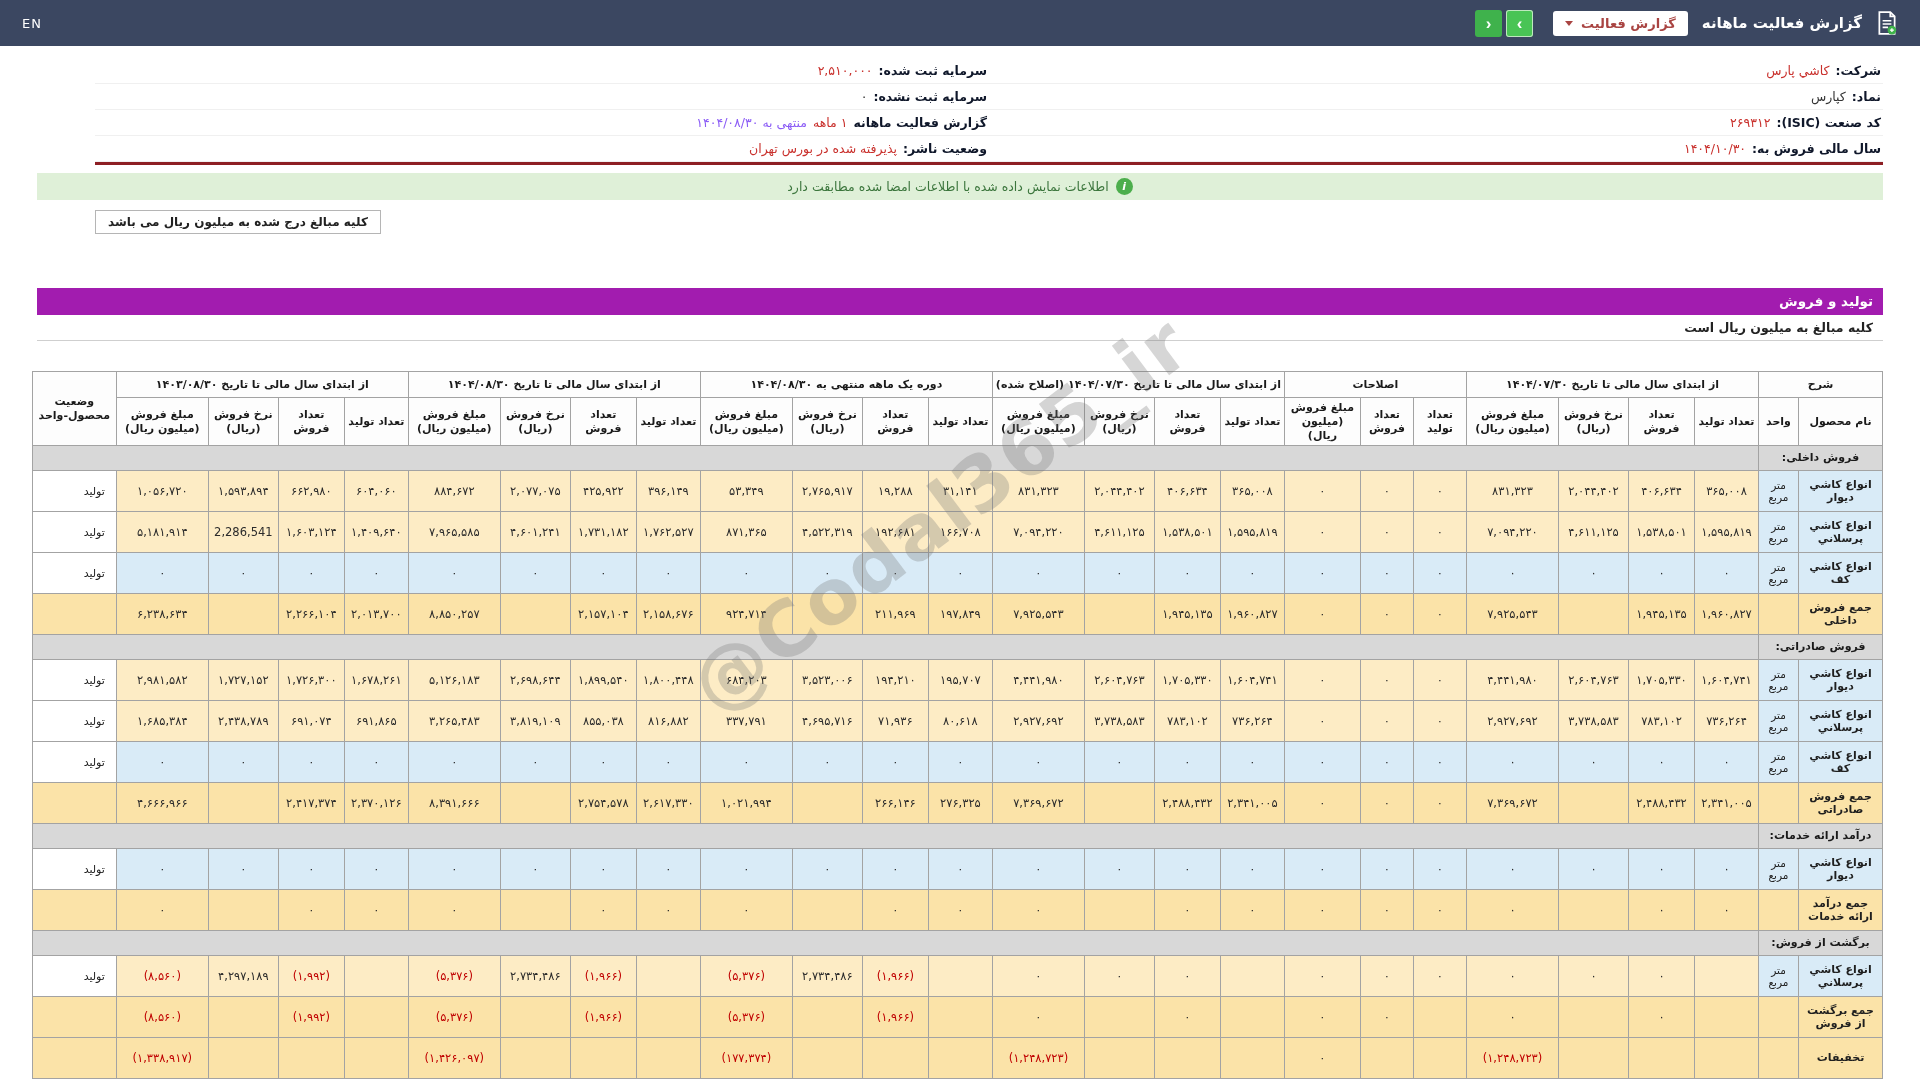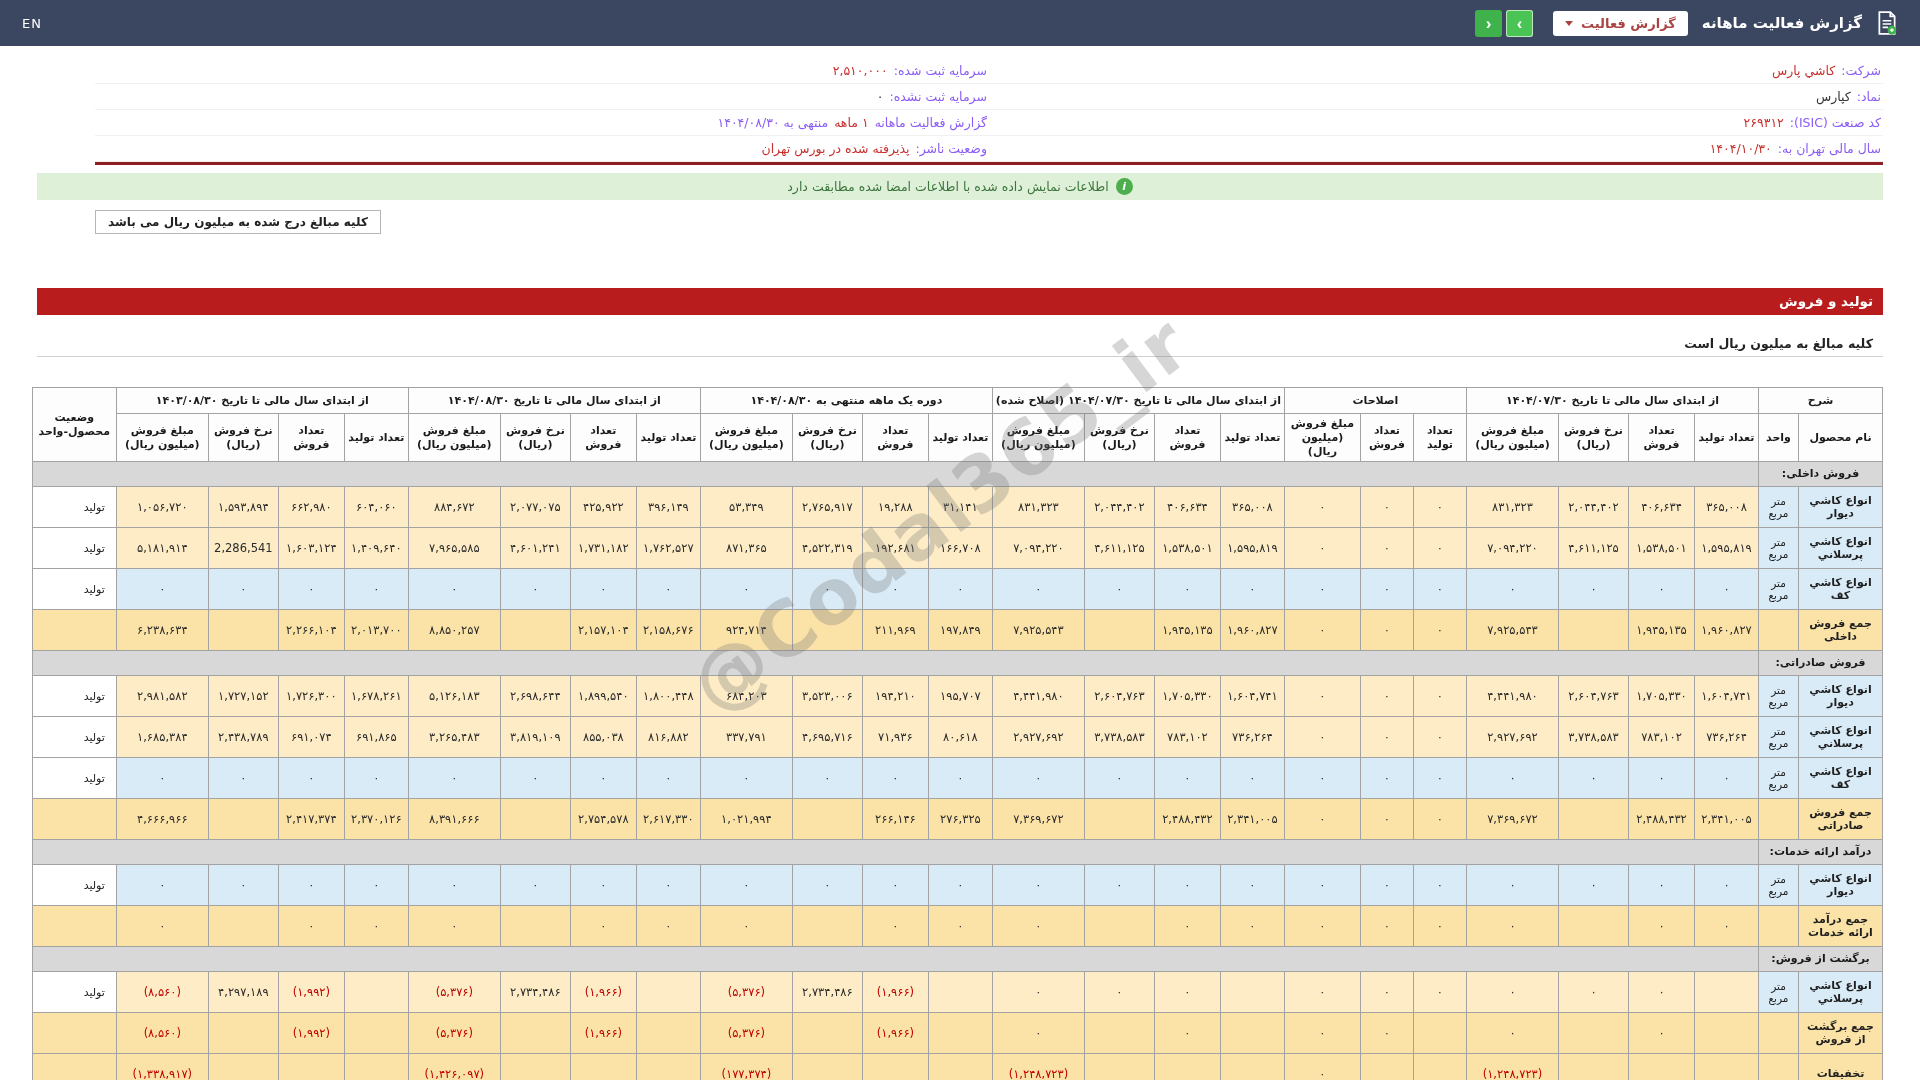--- a/index.html
+++ b/index.html
@@ -23,40 +23,40 @@
   .nav-btn.next { background: #49c455; box-shadow: inset 0 0 0 1px #bfe8bf; }
   .lang { color: #fff; font-size: 13px; letter-spacing: 1px; cursor: pointer; }
 
   
   .content { padding: 0 37px; }
 
   .info { display: grid; grid-template-columns: 1fr 1fr; margin: 12px 0 0 58px;
           border-bottom: 3px solid #8d1f24; }
   .info-item { display: flex; align-items: baseline; gap: 6px; padding: 5px 2px;
                border-bottom: 1px solid #f0f0f0; font-size: 12.5px; }
-  .i-label { font-weight: normal; color: #8b5cf6; }
+  .i-label { font-weight: bold; color: #0f172a; }
   .i-value.red { color: #c9302c; }
   .i-value.dark { color: #333; }
   .i-suffix { color: #8b5cf6; }
   .ltr { direction: ltr; unicode-bidi: isolate; }
 
   .banner { margin-top: 8px; background: #dff0d8; color: #3c763d; font-size: 12.5px;
             display: flex; align-items: center; justify-content: center; gap: 7px;
             padding: 5px 0; }
   .info-icon { width: 17px; height: 17px; border-radius: 50%; background: #4cae4c; color: #fff;
                font-weight: bold; font-style: italic; font-size: 11px; display: inline-flex;
                align-items: center; justify-content: center; flex: 0 0 auto; }
 
   .note-box { width: max-content; margin: 10px auto 0 58px; border: 1px solid #b5b5b5;
               padding: 4px 12px; font-size: 12px; font-weight: bold; color: #222; }
 
-  .section-bar { margin-top: 54px; height: 27px; line-height: 27px; background: #b91c1c;
+  .section-bar { margin-top: 54px; height: 27px; line-height: 27px; background: #a21caf;
                  color: #fff; font-size: 13.5px; font-weight: bold; padding-right: 10px; }
   .subnote { padding: 5px 10px; font-size: 12.5px; font-weight: bold; color: #222;
-             border-bottom: 1px solid #cfcfcf; background: #fff; margin-top: 16px; }
+             border-bottom: 1px solid #cfcfcf; background: #fff; }
 
   
   table.report { width: 100%; margin-top: 30px; border-collapse: collapse; table-layout: fixed; }
   table.report th, table.report td { border: 1px solid #a3a3a3; vertical-align: middle;
                                      text-align: center; }
   table.report th { background: #fdfdfd; font-size: 11px; font-weight: bold; color: #1a1a1a;
                     padding: 3px 2px; line-height: 1.25; }
   thead tr:first-child th { height: 26px; }
   thead tr:last-child th { height: 44px; }
   th.status-head { vertical-align: top; padding-top: 5px; }
@@ -134,21 +134,21 @@
       <div class="info-item">
         <span class="i-label">کد صنعت (ISIC):</span>
         <span class="i-value red ltr">۲۶۹۳۱۲</span>
       </div>
       <div class="info-item">
         <span class="i-label">گزارش فعالیت ماهانه</span>
         <span class="i-value red">۱ ماهه</span>
         <span class="i-suffix">منتهی به ۱۴۰۴/۰۸/۳۰</span>
       </div>
       <div class="info-item">
-        <span class="i-label">سال مالی تهران به:</span>
+        <span class="i-label">سال مالی فروش به:</span>
         <span class="i-value red ltr">۱۴۰۴/۱۰/۳۰</span>
       </div>
       <div class="info-item">
         <span class="i-label">وضعیت ناشر:</span>
         <span class="i-value red">پذیرفته شده در بورس تهران</span>
       </div>
     </section>
 
     <div class="banner">
       <span class="info-icon">i</span>

